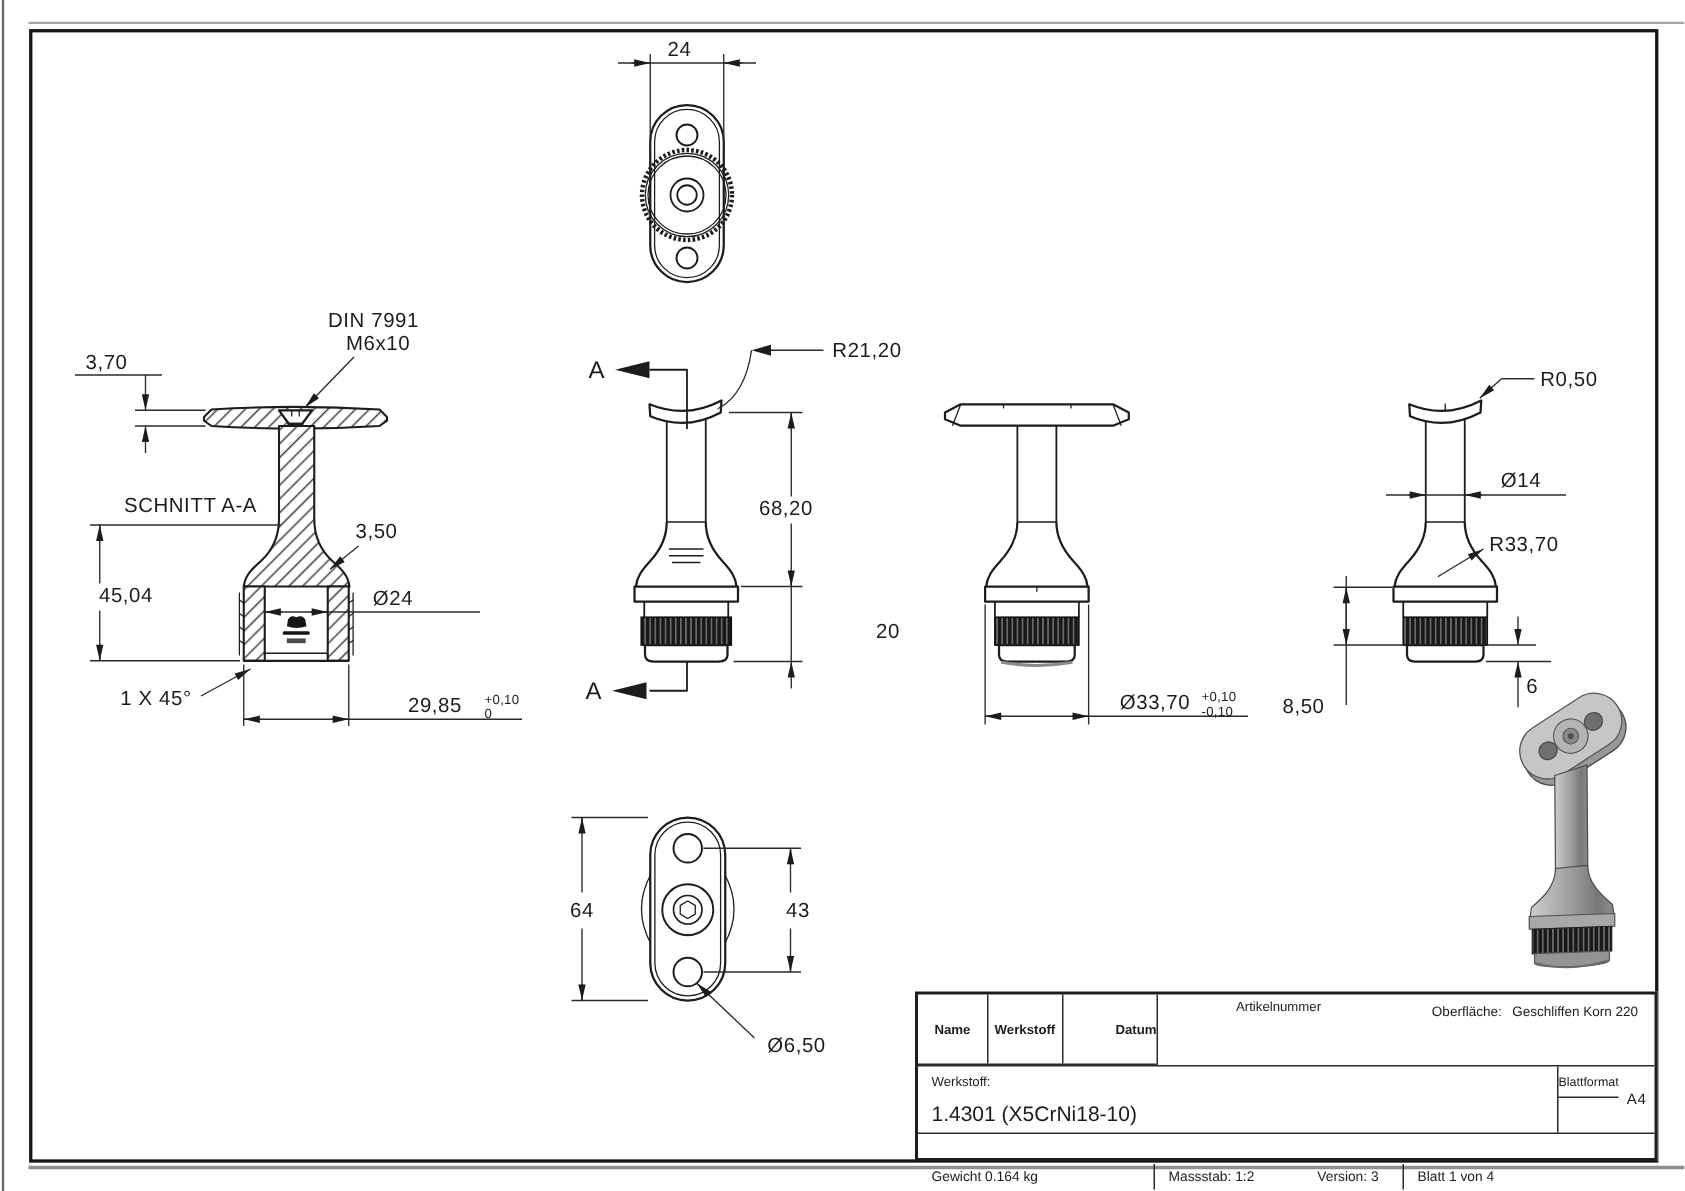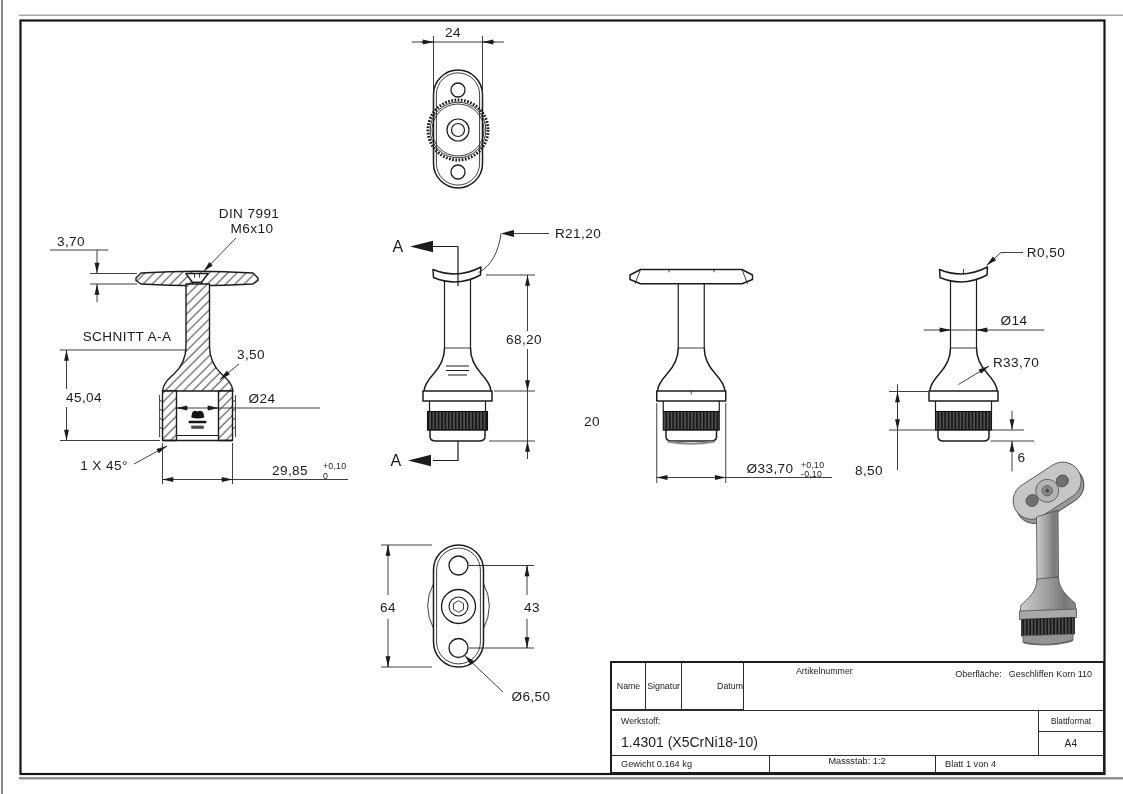--- a/index.html
+++ b/index.html
@@ -14,43 +14,43 @@
   .knu{fill:url(#knurl);stroke:#121212;stroke-width:1.1;}
   text{fill:#1c1c1c;}
   .d{font-size:13.6px;letter-spacing:0.4px;}
   .tol{font-size:8.8px;letter-spacing:0.2px;}
   .cut{font-size:16px;letter-spacing:0.5px;}
   
   .tb{position:absolute;left:610px;top:661px;width:495px;height:113px;border:2px solid #1d1d1d;
       box-sizing:border-box;color:#1c1c1c;background:#fff;}
   .tb *{box-sizing:border-box;}
   .tb-r1{display:flex;height:48px;border-bottom:1.5px solid #2b2b2b;}
-  .tb-sig{width:132px;border-right:1.5px solid #2b2b2b;display:flex;flex-direction:column;}
+  .tb-sig{width:160px;border-right:1.5px solid #2b2b2b;display:flex;flex-direction:column;font-weight:bold;}
   .tb-row{display:flex;flex:1;}
   .tb-row.hdr{border-bottom:1.5px solid #2b2b2b;}
   .tb-c{display:flex;align-items:center;justify-content:center;font-size:8.8px;}
   .tb-c.c1{width:52px;border-right:1.5px solid #2b2b2b;}
   .tb-c.c2{width:55px;border-right:1.5px solid #2b2b2b;}
   .tb-c.c3{flex:1;margin-left:35px;}
   .tb-row.val .tb-c{font-size:9.3px;}
   .tb-art{flex:1;position:relative;padding:3px 8px 0 8px;margin-left:44px;}
   .art-label{font-size:8.8px;}
   .art-num{font-size:20px;font-weight:bold;letter-spacing:0.5px;margin-top:1px;}
   .surface{position:absolute;top:6px;right:11px;font-size:9px;white-space:nowrap;}
   .surface .v{margin-left:7px;}
   .tb-r2{display:flex;height:45px;border-bottom:1.5px solid #2b2b2b;}
   .mat{flex:1;border-right:1.5px solid #2b2b2b;padding:5px 0 0 9px;}
   .mat-label{font-size:8.8px;}
   .mat-val{font-size:14px;margin-top:8px;}
-  .fmt{width:64px;display:flex;flex-direction:column;}
+  .fmt{width:64px;display:flex;flex-direction:row;}
   .fmt-label{height:21px;border-bottom:1.5px solid #2b2b2b;display:flex;align-items:center;justify-content:center;font-size:8.3px;}
   .fmt-val{flex:1;display:flex;align-items:center;justify-content:center;font-size:10px;letter-spacing:0.5px;}
-  .tb-r3{display:flex;height:16.5px;font-size:9.2px;}
+  .tb-r3{display:flex;height:16.5px;font-size:9.2px;margin-top:20px;}
   .g1{width:158px;border-right:1.5px solid #2b2b2b;display:flex;align-items:center;padding-left:9px;}
-  .g2{width:166px;border-right:1.5px solid #2b2b2b;display:flex;align-items:center;padding-left:9px;gap:42px;flex-direction:column;}
+  .g2{width:166px;border-right:1.5px solid #2b2b2b;display:flex;align-items:center;padding-left:9px;gap:42px;}
   .g3{flex:1;display:flex;align-items:center;padding-left:9px;}
 </style>
 </head>
 <body>
 
 <svg width="1123" height="794" viewBox="0 0 1123 794">
   <defs>
     <pattern id="hatch" width="6.5" height="6.5" patternUnits="userSpaceOnUse" patternTransform="rotate(45)">
       <rect width="6.5" height="6.5" fill="#ffffff"></rect>
       <line x1="3" y1="0" x2="3" y2="6.5" stroke="#3f3f3f" stroke-width="1"></line>
@@ -313,28 +313,28 @@
     <path d="M1023,635.8 L1073,634 L1073,640 C1073,644.5 1023,646.5 1023,642 Z" fill="#949494" stroke="#555555" stroke-width="0.8"></path>
     <path d="M1023,642 Q1048,648.5 1073,640" fill="none" stroke="#6a6a6a" stroke-width="1.4"></path>
   </g>
 </svg>
 
 <div class="tb">
   <div class="tb-r1">
     <div class="tb-sig">
       <div class="tb-row hdr">
         <div class="tb-c c1">Name</div>
-        <div class="tb-c c2">Signatur</div>
+        <div class="tb-c c2">Werkstoff</div>
         <div class="tb-c c3">Datum</div>
       </div>
     </div>
     <div class="tb-art">
       <div class="art-label">Artikelnummer</div>
       <div class="surface">
-        <span>Oberfläche:</span><span class="v">Geschliffen Korn 110</span>
+        <span>Oberfläche:</span><span class="v">Geschliffen Korn 220</span>
       </div>
     </div>
   </div>
   <div class="tb-r2">
     <div class="mat">
       <div class="mat-label">Werkstoff:</div>
       <div class="mat-val">1.4301 (X5CrNi18-10)</div>
     </div>
     <div class="fmt">
       <div class="fmt-label">Blattformat</div>

